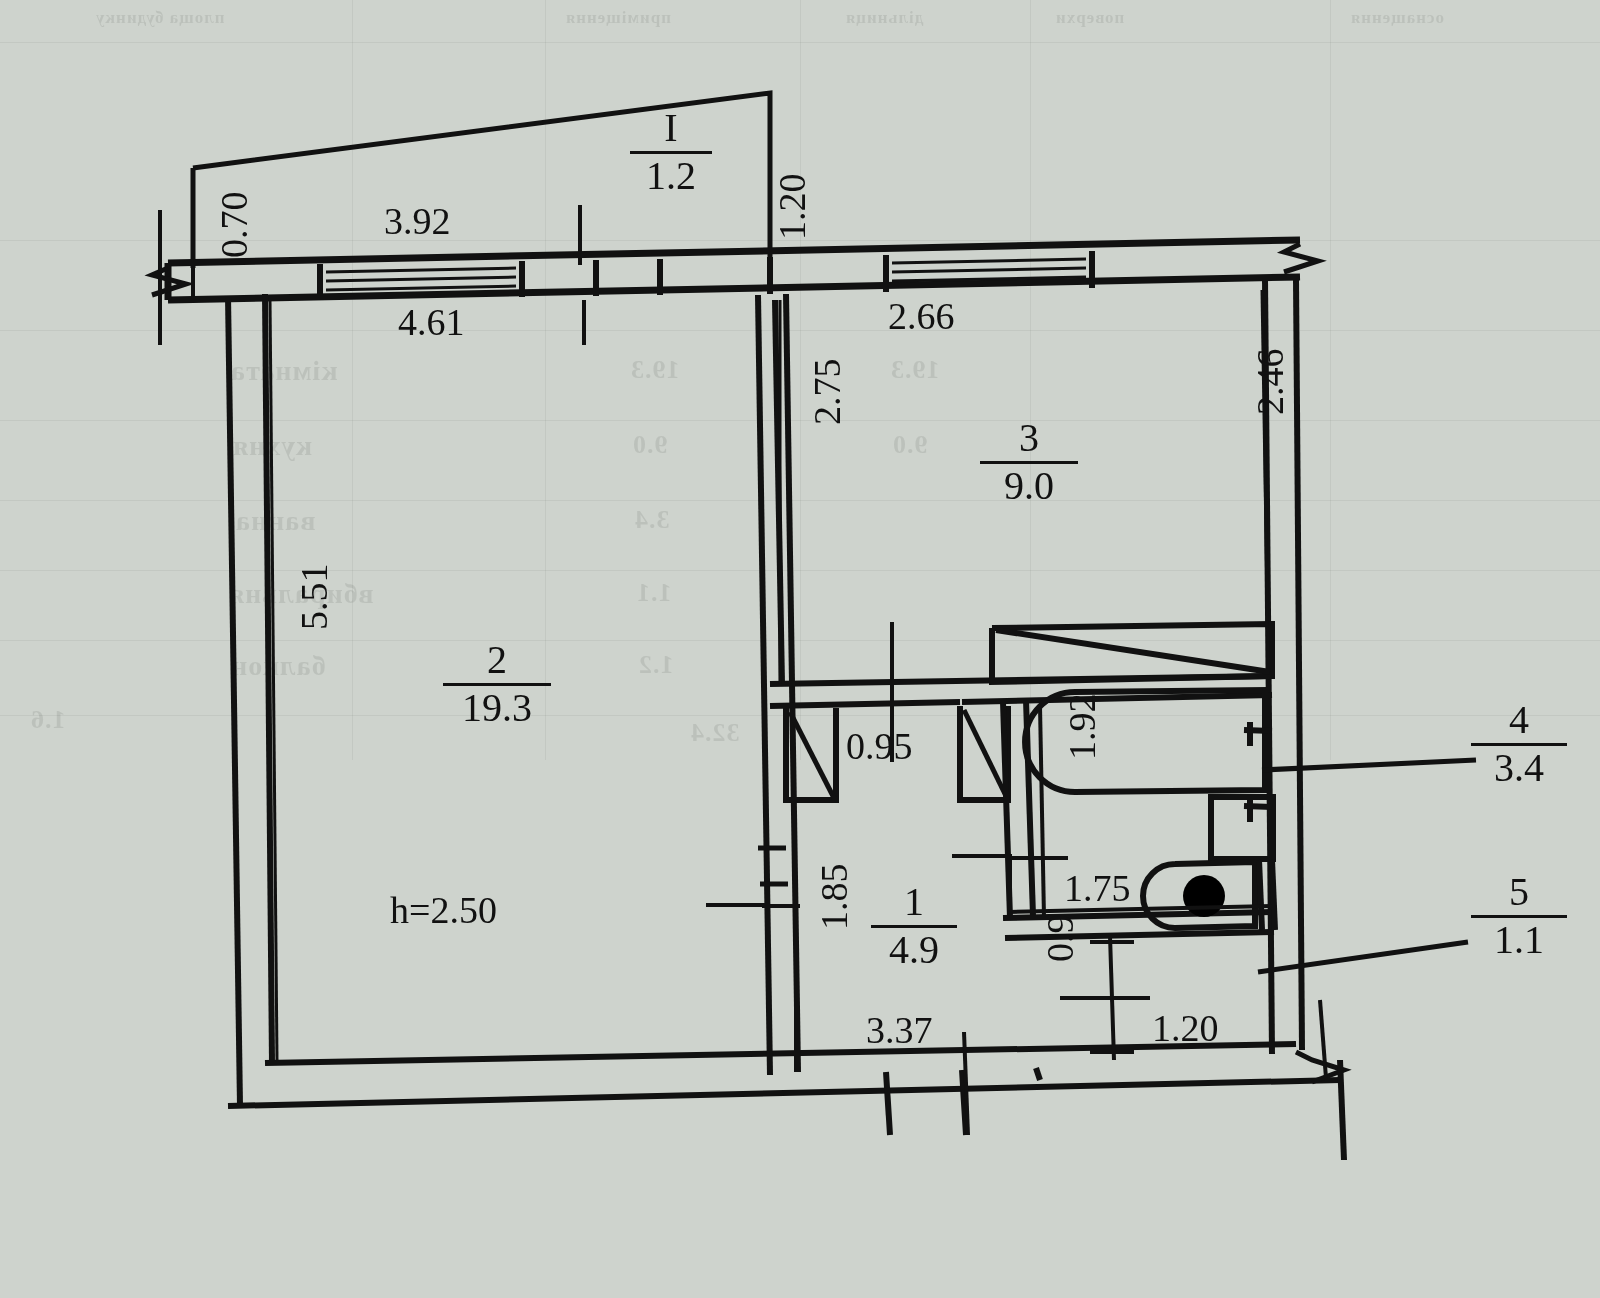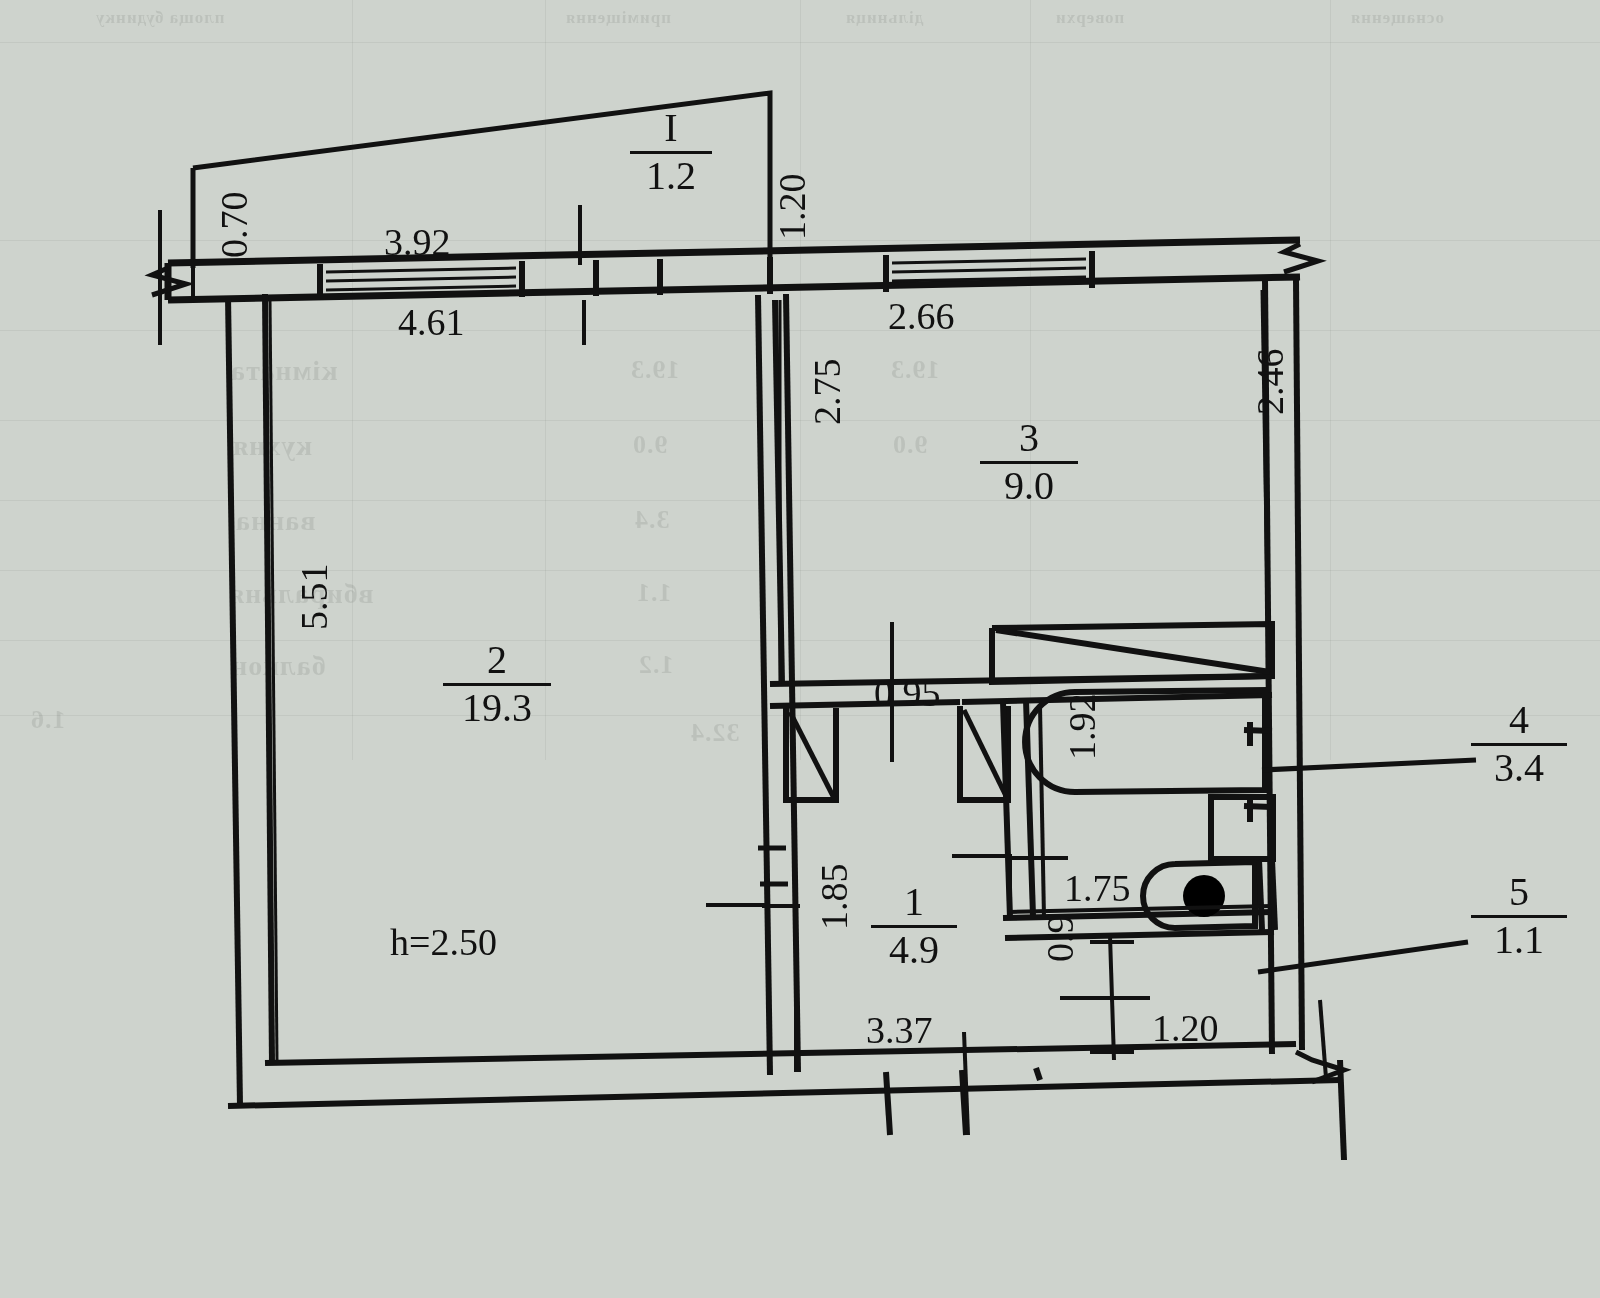--- a/index.html
+++ b/index.html
@@ -272,21 +272,21 @@
   <div class="lbl frac" style="left:625px;top:108px;width:92px;">
     <span class="num">I</span>
     <span class="bar" style="width:82px;"></span>
     <span class="den">1.2</span>
   </div>
 
   <div class="lbl dimv" style="left:212px;top:258px;">0.70</div>
 
   <div class="lbl dimv" style="left:770px;top:240px;">1.20</div>
 
-  <div class="lbl dim" style="left:384px;top:220px;">3.92</div>
+  <div class="lbl dim" style="left:384px;top:199px;">3.92</div>
 
   <div class="lbl dim" style="left:398px;top:300px;">4.61</div>
 
   <div class="lbl dim" style="left:888px;top:294px;">2.66</div>
 
   <div class="lbl dimv" style="left:805px;top:425px;">2.75</div>
 
   <div class="lbl dimv" style="left:1248px;top:415px;">2.46</div>
 
   <div class="lbl frac" style="left:975px;top:418px;width:108px;">
@@ -296,23 +296,23 @@
   </div>
 
   <div class="lbl dimv" style="left:292px;top:630px;">5.51</div>
 
   <div class="lbl frac" style="left:438px;top:640px;width:118px;">
     <span class="num">2</span>
     <span class="bar" style="width:108px;"></span>
     <span class="den">19.3</span>
   </div>
 
-  <div class="lbl hnote" style="left:390px;top:888px;margin-top:32px;">h=2.50</div>
-
-  <div class="lbl dim" style="left:846px;top:671px;margin-left:28px;">0.95</div>
+  <div class="lbl hnote" style="left:390px;top:888px;">h=2.50</div>
+
+  <div class="lbl dim" style="left:846px;top:724px;">0.95</div>
 
   <div class="lbl dimv" style="left:1060px;top:760px;">1.92</div>
 
   <div class="lbl dim" style="left:1064px;top:866px;">1.75</div>
 
   <div class="lbl dimv" style="left:812px;top:930px;">1.85</div>
 
   <div class="lbl frac" style="left:866px;top:882px;width:96px;">
     <span class="num">1</span>
     <span class="bar" style="width:86px;"></span>

